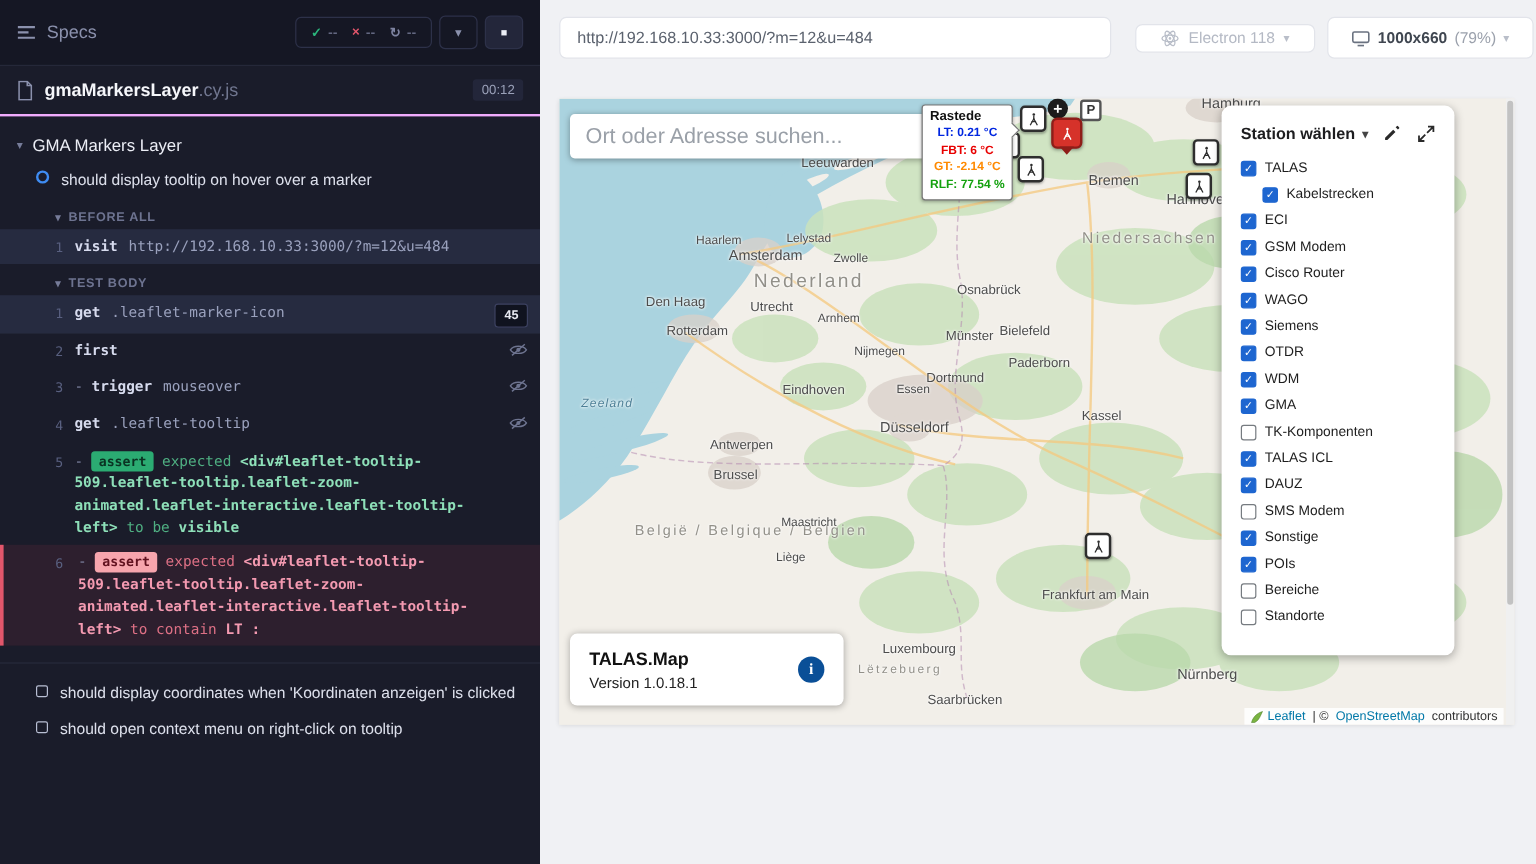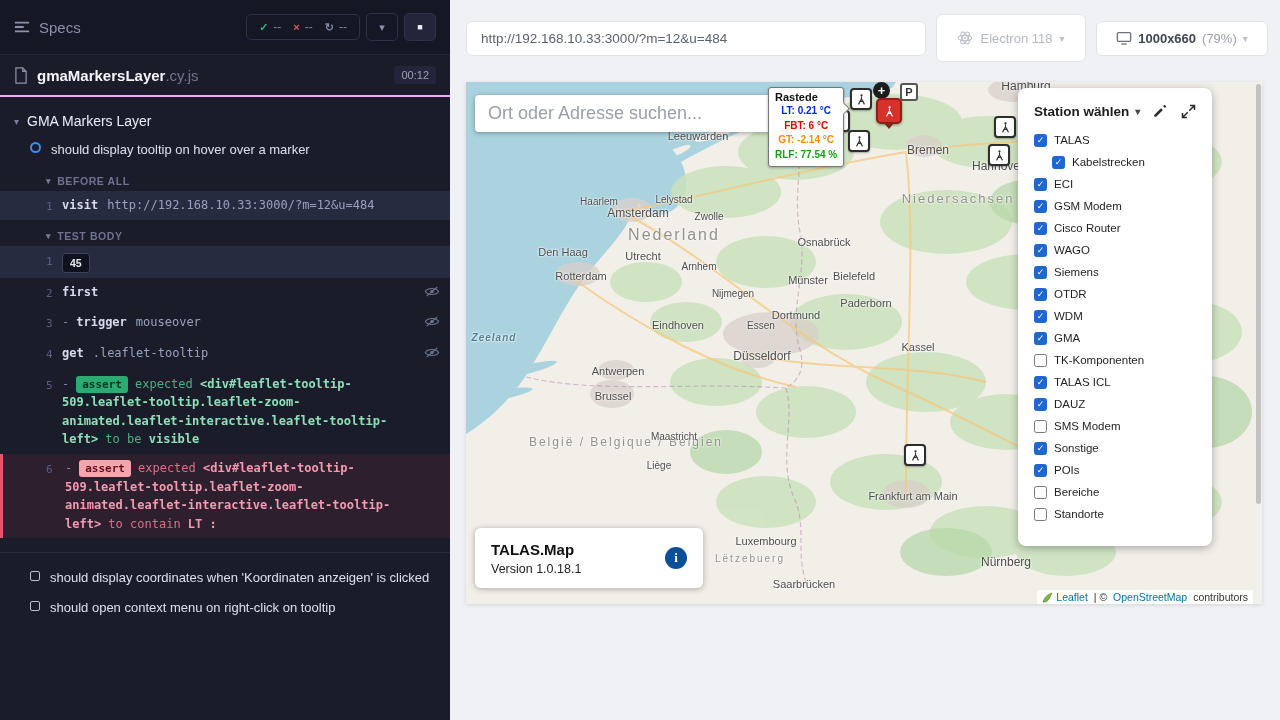--- a/index.html
+++ b/index.html
@@ -71,21 +71,21 @@
   .seg.b.failed { color:#f49ab1; font-weight:bold; }
   .pending-wrap { margin-top:14px; border-top:1px solid #262a3c; padding-top:10px; }
 
   
   .runner { width:830px; height:720px; background:#f0f1f4; position:relative; }
   .runner-header { display:flex; align-items:center; padding:14px 0 13px 16px; }
   .url-wrap { width:460px; height:35px; }
   .url-input { width:100%; height:100%; border:1px solid #e2e4ea; border-radius:6px; background:#fff;
                font-size:13.5px; color:#5b626e; padding:0 14px; outline:none;
                font-family:"Liberation Sans",sans-serif; }
-  .browser-select { width:150px; height:48px; margin-left:10px; background:#fff; border:1px solid #e2e4ea;
+  .browser-select { width:150px; height:24px; margin-left:20px; background:#fff; border:1px solid #e2e4ea;
                     border-radius:6px; display:flex; align-items:center; justify-content:center; gap:7px;
                     color:#b4b9c4; font-size:13px; cursor:pointer; }
   .viewport-box { width:172px; height:35px; margin-left:10px; background:#fff; border:1px solid #e2e4ea;
                   border-radius:6px; display:flex; align-items:center; justify-content:center; gap:6px;
                   font-size:13px; color:#3f4650; cursor:pointer; }
   .viewport-box b { font-weight:bold; }
   .viewport-box .pct { color:#9ba1ac; }
   .chev { color:#b9bec9; font-size:10px; }
   .chev.dark { color:#444; }
 
@@ -228,20 +228,21 @@
           </div>
         </div>
 
       <div class="section-row">
         <span class="caret small">▾</span>
         <span>TEST BODY</span>
       </div>
       <div id="body-commands">
           <div class="cmd-row lit">
             <span class="cmd-num">1</span>
+            <span class="cmd-body"><span class="cmd-method">get</span><span class="cmd-args">.leaflet-marker-icon</span></span>
             <span class="cmd-right">
               <span class="count-badge">45</span>
             </span>
           </div>
           <div class="cmd-row">
             <span class="cmd-num">2</span>
             <span class="cmd-body"><span class="cmd-method">first</span></span>
             <span class="cmd-right">
               <span><svg width="16" height="13" viewBox="0 0 24 18" fill="none">
                   <path d="M2 9 C6 3 18 3 22 9 C18 15 6 15 2 9 Z" stroke="#6e7490" stroke-width="1.8"></path>
@@ -435,21 +436,21 @@
           <span class="map-label" style="left: 342px; top: 198px; font-size: 11px;">Münster</span>
           <span class="map-label" style="left: 358px; top: 160px; font-size: 11px;">Osnabrück</span>
           <span class="map-label" style="left: 388px; top: 194px; font-size: 11px;">Bielefeld</span>
           <span class="map-label" style="left: 400px; top: 221px; font-size: 11px;">Paderborn</span>
           <span class="map-label" style="left: 452px; top: 265px; font-size: 11px;">Kassel</span>
           <span class="map-label" style="left: 447px; top: 414px; font-size: 11px;">Frankfurt am Main</span>
           <span class="map-label" style="left: 300px; top: 459px; font-size: 11px;">Luxembourg</span>
           <span class="map-label area" style="left: 284px; top: 476px; font-size: 10px;">Lëtzebuerg</span>
           <span class="map-label" style="left: 338px; top: 502px; font-size: 11px;">Saarbrücken</span>
           <span class="map-label" style="left: 540px; top: 480px; font-size: 12px;">Nürnberg</span>
-          <span class="map-label water" style="left: 28px; top: 255px; font-size: 10px; font-weight: bold;">Zeeland</span>
+          <span class="map-label water" style="left: 40px; top: 255px; font-size: 10px;">Zeeland</span>
         </div>
       <div id="map-markers">
           <div class="mk-plus" style="left: 407px; top: 0px;">+</div>
           <div class="mk-p" style="left: 434px; top: 1px;">P</div>
           <div class="mk-station" style="left: 384px; top: 6px;">
             <svg width="13" height="13" viewBox="0 0 24 24" fill="none" stroke="#2e2e2e" stroke-width="2">
               <circle cx="12" cy="4.5" r="2" fill="#2e2e2e" stroke="none"></circle>
               <path d="M12 6.5V13"></path>
               <path d="M6.5 21 12 11l5.5 10"></path>
               <path d="M8.5 15.5h7"></path>

